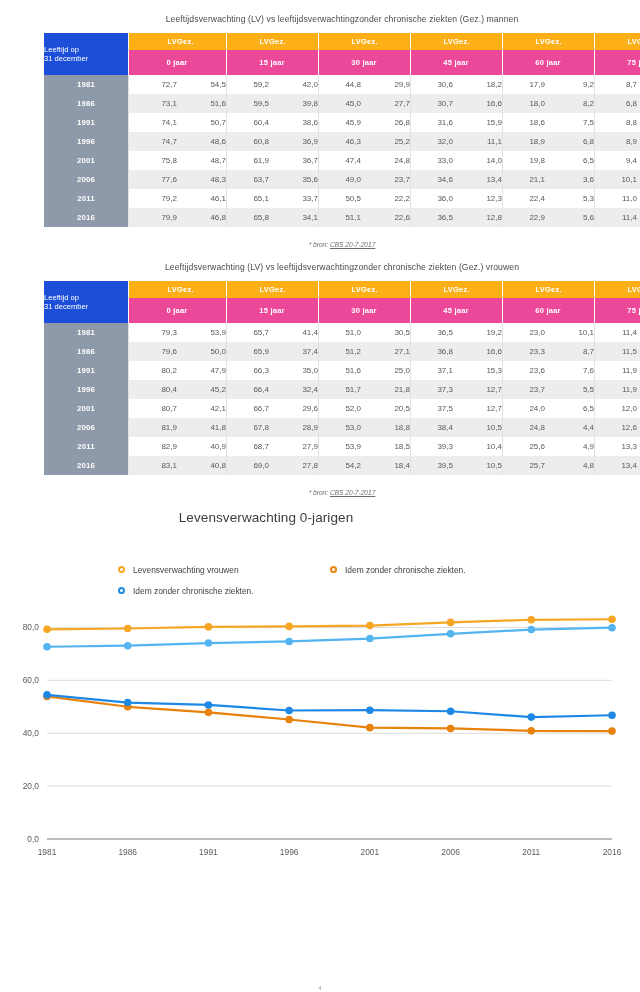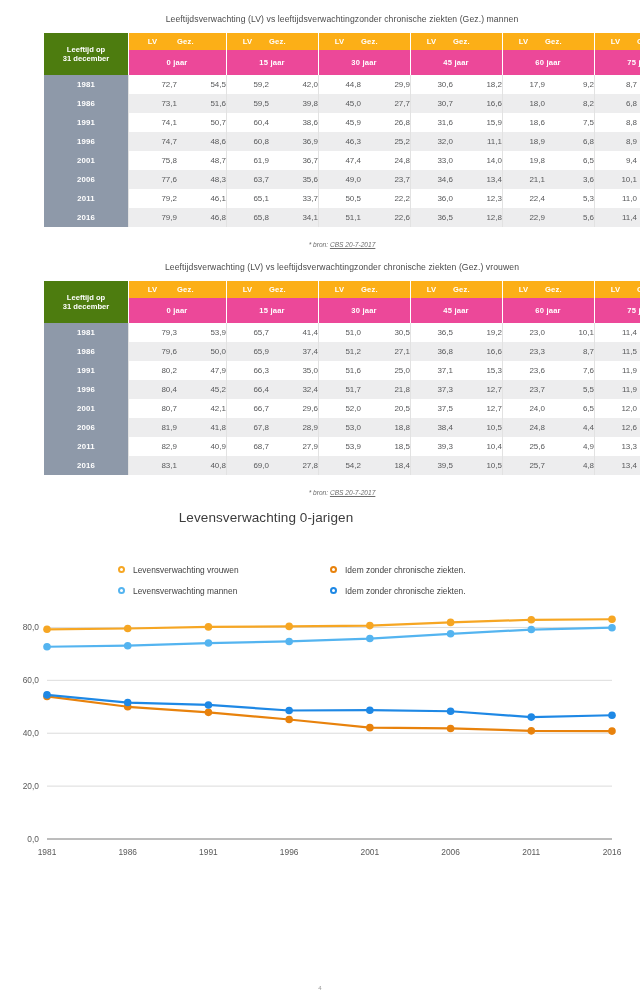--- a/index.html
+++ b/index.html
@@ -15,27 +15,27 @@
     text-align:center;font-size:8.6px;color:#4a4a4a;
     letter-spacing:.1px;padding-top:14px;padding-bottom:9px;
   }
   table.dt{
     border-collapse:collapse;width:607px;margin:0 auto;
     table-layout:fixed;
   }
   table.dt th,table.dt td{padding:0;margin:0;}
   .hdr-lv,.hdr-gez{
     background:#FCAF17;color:#ffffff;font-size:7.6px;font-weight:bold;
-    height:17px;vertical-align:middle;text-align:center;padding-left:6px;
+    height:17px;vertical-align:middle;text-align:right;padding-left:6px;
     letter-spacing:.2px;
   }
   .hdr-gez{text-align:left;padding-left:12px;}
   .hdr-corner{
-    background:#4d7c0f;color:#ffffff;font-size:7.6px;font-weight:bold;
-    text-align:center;padding-left:7px;vertical-align:middle;line-height:9.5px;
+    background:#1d4ed8;color:#ffffff;font-size:7.6px;font-weight:normal;
+    text-align:left;padding-left:7px;vertical-align:middle;line-height:9.5px;
   }
   .hdr-age{
     background:#ec4899;color:#ffffff;font-size:7.6px;font-weight:bold;
     text-align:center;vertical-align:middle;height:25px;letter-spacing:.2px;
   }
   .sep-l{box-shadow:inset 1px 0 0 #ffffff;}
   .rowlab{
     background:#8E99A9;color:#ffffff;font-size:7.8px;font-weight:bold;
     padding-left:7px;height:19px;vertical-align:middle;letter-spacing:.2px;
   }
@@ -433,24 +433,20 @@
 <div class="chart-wrap">
   <div class="chart-title">Levensverwachting 0-jarigen</div>
   <div class="legend">
       <div class="leg-item">
         <span class="leg-mk" style="border-color: rgb(246, 166, 35);"></span>
         <span>Levensverwachting vrouwen</span>
       </div>
       <div class="leg-item">
         <span class="leg-mk" style="border-color: rgb(232, 130, 12);"></span>
         <span>Idem zonder chronische ziekten.</span>
-      </div>
-      <div class="leg-item">
-        <span class="leg-mk" style="border-color: rgb(84, 180, 240);"></span>
-        <span>Levensverwachting mannen</span>
       </div>
       <div class="leg-item">
         <span class="leg-mk" style="border-color: rgb(30, 136, 229);"></span>
         <span>Idem zonder chronische ziekten.</span>
       </div>
     </div>
   <svg class="plot-svg" id="plot" width="640" height="280">
       <line x1="47" y1="248" x2="612" y2="248" stroke="#7a7a7a" stroke-width="1"></line>
       <text x="39" y="251" text-anchor="end" class="ylab">0,0</text>
       <line x1="47" y1="195.11111111111111" x2="612" y2="195.11111111111111" stroke="#dcdcdc" stroke-width="1"></line>

